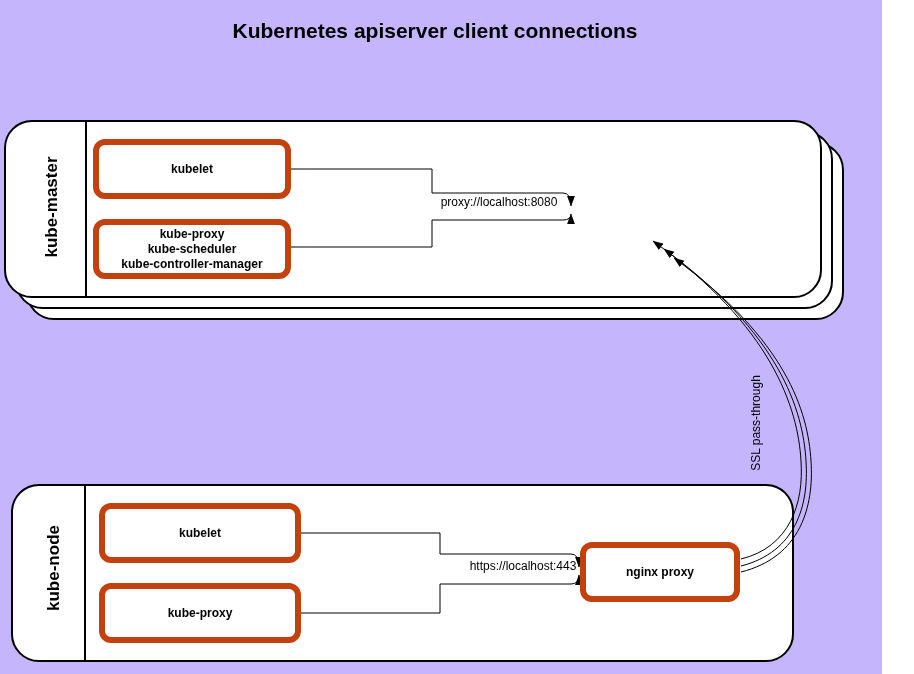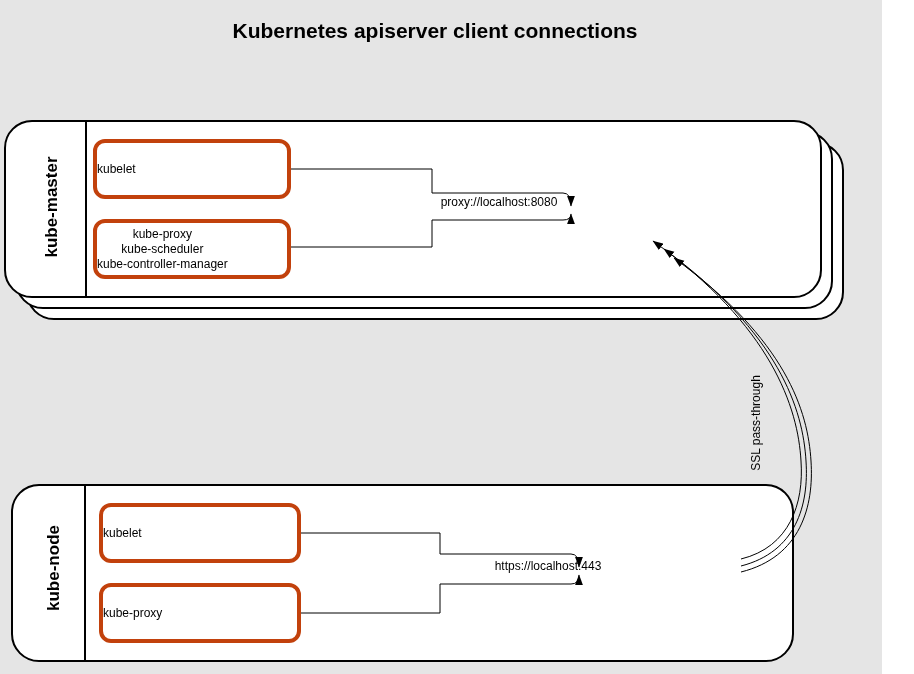--- a/index.html
+++ b/index.html
@@ -1,18 +1,18 @@
 <!DOCTYPE html>
 <html><head>
 <meta charset="utf-8">
 <style>
   html, body { margin: 0; padding: 0; background: #ffffff; }
   .canvas {
     position: relative; width: 882px; height: 674px;
-    background: #e5e5e5; overflow: hidden;
+    background: #c4b5fd; overflow: hidden;
     font-family: "Liberation Sans", sans-serif; color: #000;
   }
   .title {
     position: absolute; left: 435px; top: 31px;
     transform: translate(-50%, -50%);
     font-size: 21px; font-weight: bold; white-space: nowrap;
   }
   .container {
     position: absolute; background: #ffffff;
     border: 2px solid #000000; border-radius: 28px;
@@ -21,23 +21,23 @@
   .divider {
     position: absolute; width: 2px; background: #000000; z-index: 1;
   }
   .vlabel {
     position: absolute; transform: translate(-50%, -50%) rotate(-90deg);
     font-size: 17px; font-weight: bold; white-space: nowrap; z-index: 2;
   }
   .svg-overlay { position: absolute; left: 0; top: 0; z-index: 2; }
   .node-box {
     position: absolute; background: #ffffff;
-    border: 4px solid #c2410c; border-radius: 12px;
-    display: flex; align-items: center; 
-    font-size: 12px; text-align: center; z-index: 3; box-sizing: border-box;
+    border: 6px solid #c2410c; border-radius: 12px;
+    display: flex; align-items: center; justify-content: center;
+    font-size: 12px; text-align: center; z-index: 3; box-sizing: border-box; font-weight: bold;
   }
   .node-box .multiline span { display: block; line-height: 15px; }
   .edge-label {
     position: absolute; transform: translate(-50%, -50%);
     font-size: 12px; white-space: nowrap; z-index: 4;
   }
   .edge-label.rot { transform: translate(-50%, -50%) rotate(-90deg); }
 </style>
 </head>
 <body>
@@ -83,18 +83,21 @@
       <span>kube-controller-manager</span>
     </div>
   </div>
 
   <div class="node-box" style="left:99px; top:503px; width:202px; height:60px;">
     <span>kubelet</span>
   </div>
   <div class="node-box" style="left:99px; top:583px; width:202px; height:60px;">
     <span>kube-proxy</span>
   </div>
+  <div class="node-box" style="left:580px; top:542px; width:160px; height:60px;">
+    <span>nginx proxy</span>
+  </div>
 
   <div class="edge-label" style="left:499px; top:202px;">proxy://localhost:8080</div>
-  <div class="edge-label" style="left:534px; top:566px;padding-left:28px;">https://localhost:443</div>
+  <div class="edge-label" style="left:509px; top:566px;padding-left:28px;">https://localhost:443</div>
   <div class="edge-label rot" style="left:756px; top:423px;">SSL pass-through</div>
 
 </div>
 
 </body></html>

